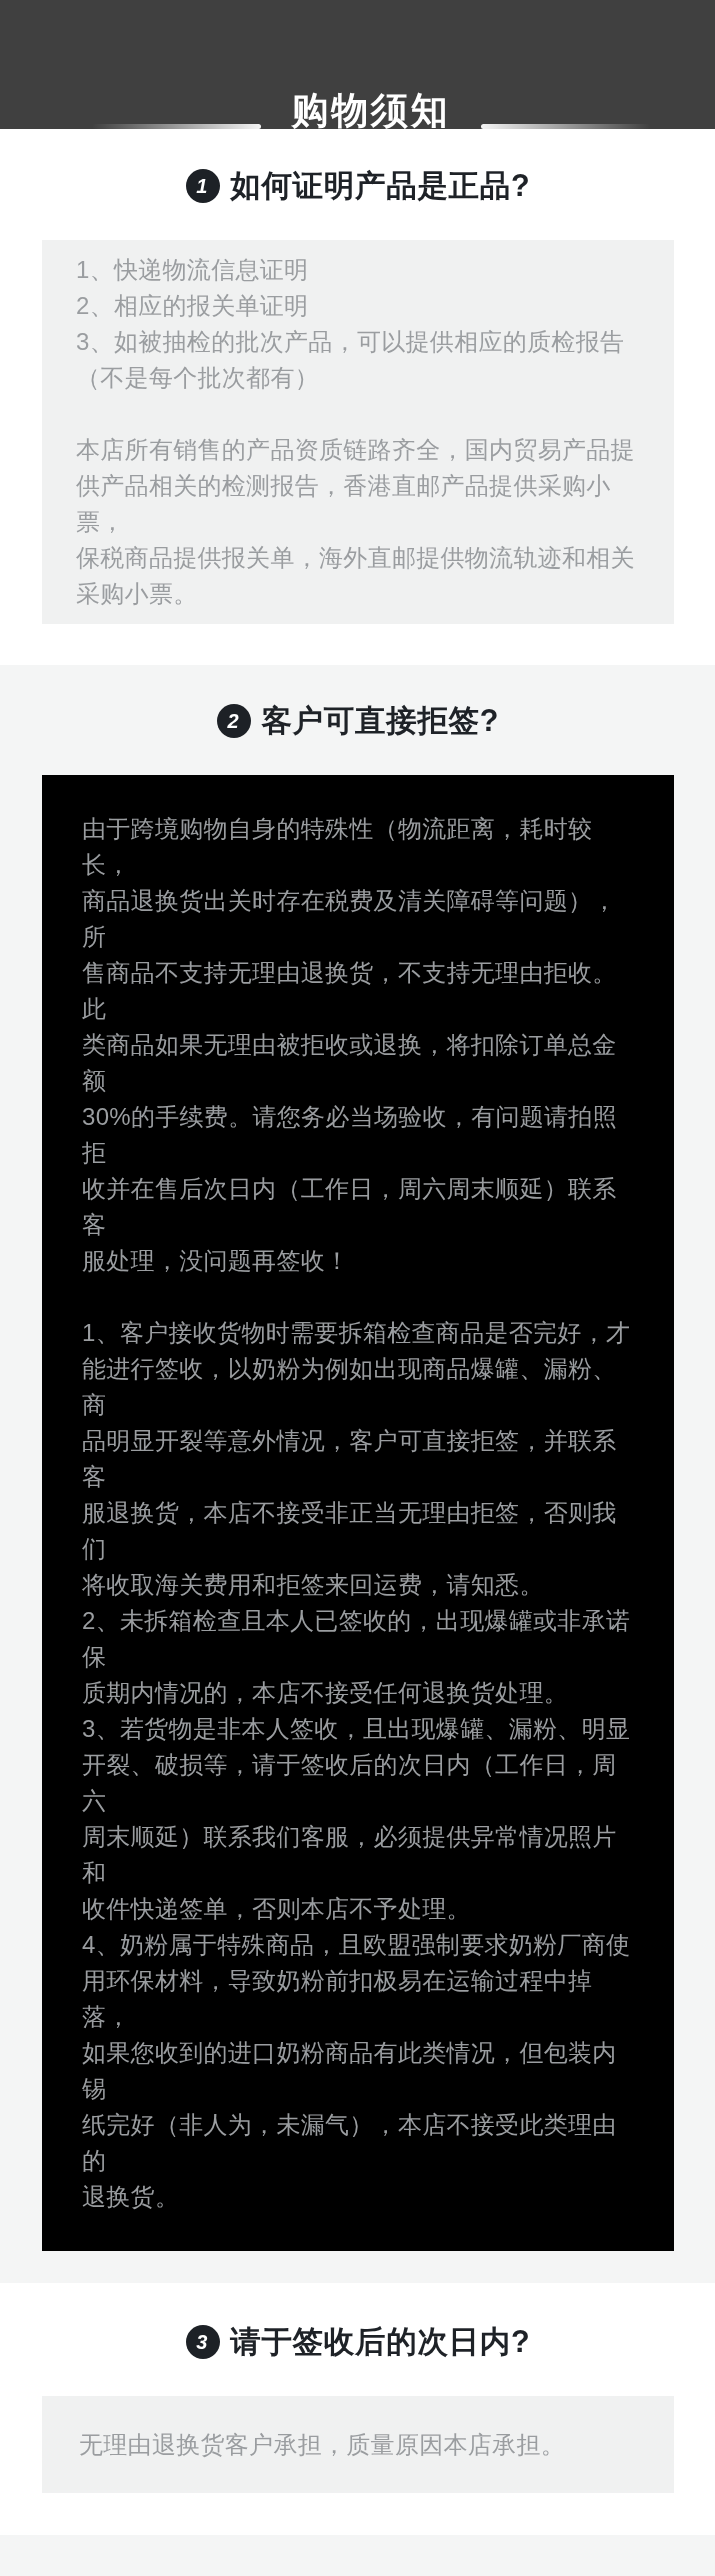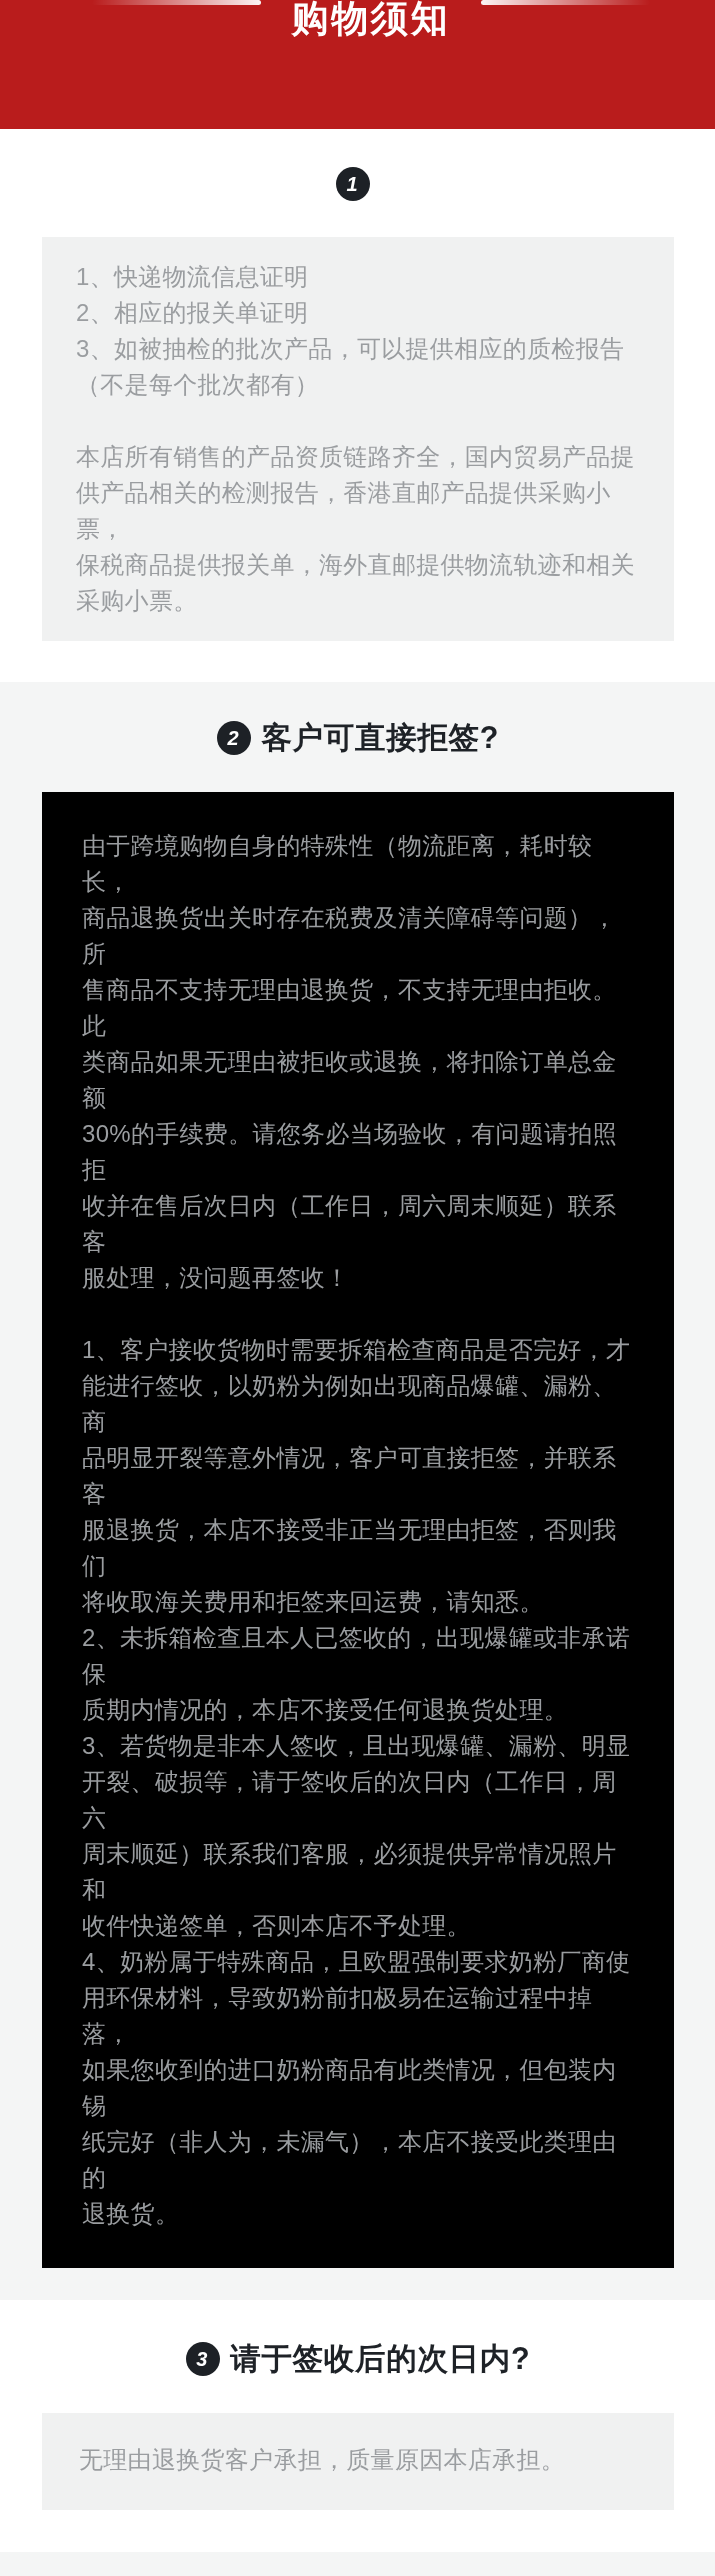--- a/index.html
+++ b/index.html
@@ -6,23 +6,23 @@
   body {
     width: 716px;
     background: #ffffff;
     font-family: "Liberation Sans", sans-serif;
     -webkit-font-smoothing: antialiased;
   }
 
   
   .banner {
     height: 129px;
-    background: #b91c1c;
+    background: #404040;
     display: flex;
-    align-items: flex-start;
+    align-items: flex-end;
     justify-content: center;
     padding-left: 26px;
   }
   .banner-title {
     margin: 0;
     color: #ffffff;
     font-size: 37px;
     font-weight: 700;
     letter-spacing: 2.7px;
     line-height: 1;
@@ -82,46 +82,47 @@
     font-size: 24px;
     line-height: 36px;
     color: #9a9da0;
     white-space: pre-line;
     letter-spacing: 0.3px;
   }
 
   
   .sec1 { padding: 38px 0 41px; }
   .sec1 .sec-head { margin-bottom: 36px; }
-  .sec1 .box { padding: 22px 34px; }
+  .sec1 .box { padding: 12px 34px; }
 
   .sec2 { padding: 37px 0 32px; }
   .sec2 .sec-head { margin-bottom: 36px; }
   .sec2 .box { padding: 36px 40px; }
 
   .sec3 { padding: 40px 0 42px; }
   .sec3 .sec-head { margin-bottom: 36px; }
-  .sec3 .box { padding: 30.5px 37px; font-family: Liberation Mono, monospace; }
+  .sec3 .box { padding: 30.5px 37px; }
 
   .sec4 { padding: 40px 0 46px; }
 </style>
 </head>
 <body>
 
 <header class="banner">
   <span class="decor left"></span>
   <h1 class="banner-title">购物须知</h1>
   <span class="decor right"></span>
 </header>
 
 <section class="sec sec1">
   <div class="sec-head">
     <span class="num-circle">
         <i>1</i>
       </span>
+    <h2 class="sec-title">如何证明产品是正品?</h2>
   </div>
   <div class="box gray">
     <p>1、快递物流信息证明
 2、相应的报关单证明
 3、如被抽检的批次产品，可以提供相应的质检报告
 （不是每个批次都有）
 
 本店所有销售的产品资质链路齐全，国内贸易产品提
 供产品相关的检测报告，香港直邮产品提供采购小票，
 保税商品提供报关单，海外直邮提供物流轨迹和相关

